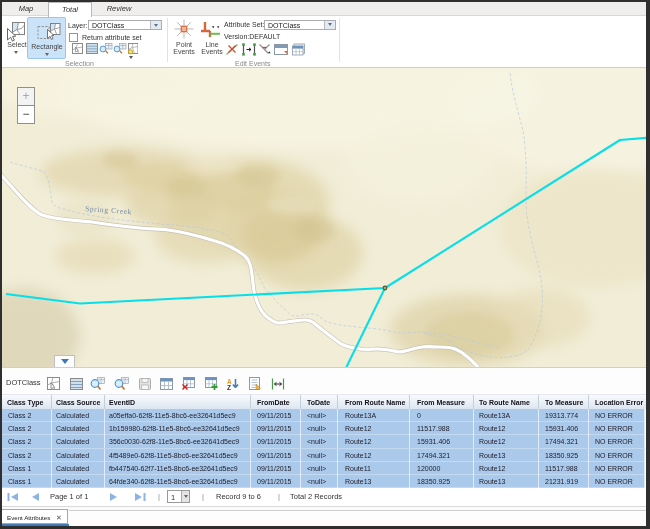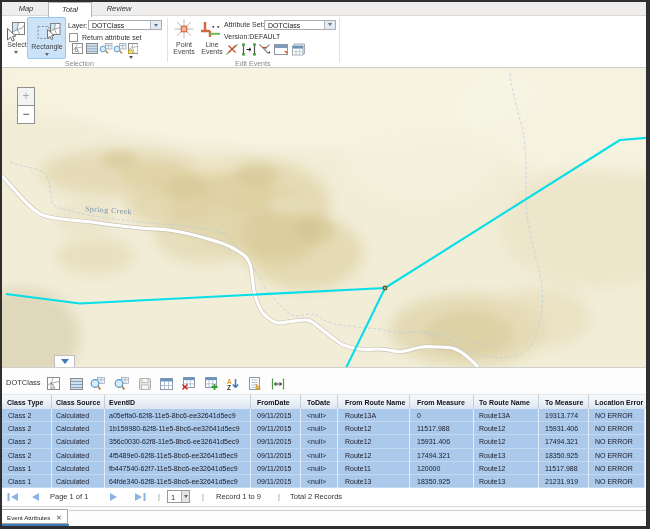--- a/index.html
+++ b/index.html
@@ -378,21 +378,21 @@
     </g>
   </svg>
   <span style="left:48px;">Page 1 of 1</span>
   <span style="left:156px;color:#888;">|</span>
   <div class="abs" style="left:165px;top:2px;width:23px;height:13px;border:1px solid #999;background:#fff;font-size:7.5px;">
      <span style="position:absolute;left:3px;top:2px;">1</span>
      <span style="position:absolute;right:0;top:0;width:8px;height:11px;background:#e4e4e4;border-left:1px solid #aaa;"></span>
      <span style="position:absolute;right:1.5px;top:4px;width:0;height:0;border-left:2.5px solid transparent;border-right:2.5px solid transparent;border-top:3px solid #666;"></span>
   </div>
   <span style="left:200px;color:#888;">|</span>
-  <span style="left:214px;">Record 1 to 9</span>
+  <span style="left:214px;">Record 9 to 6</span>
   <span style="left:276px;color:#888;">|</span>
   <span style="left:288px;">Total 2 Records</span>
 </div>
 
 <div id="btabs" class="abs">
   <div id="btab1">Event Attributes<span class="x">✕</span></div>
   <div id="btabline"></div>
   <div id="btabrest"></div>
 </div>
 

